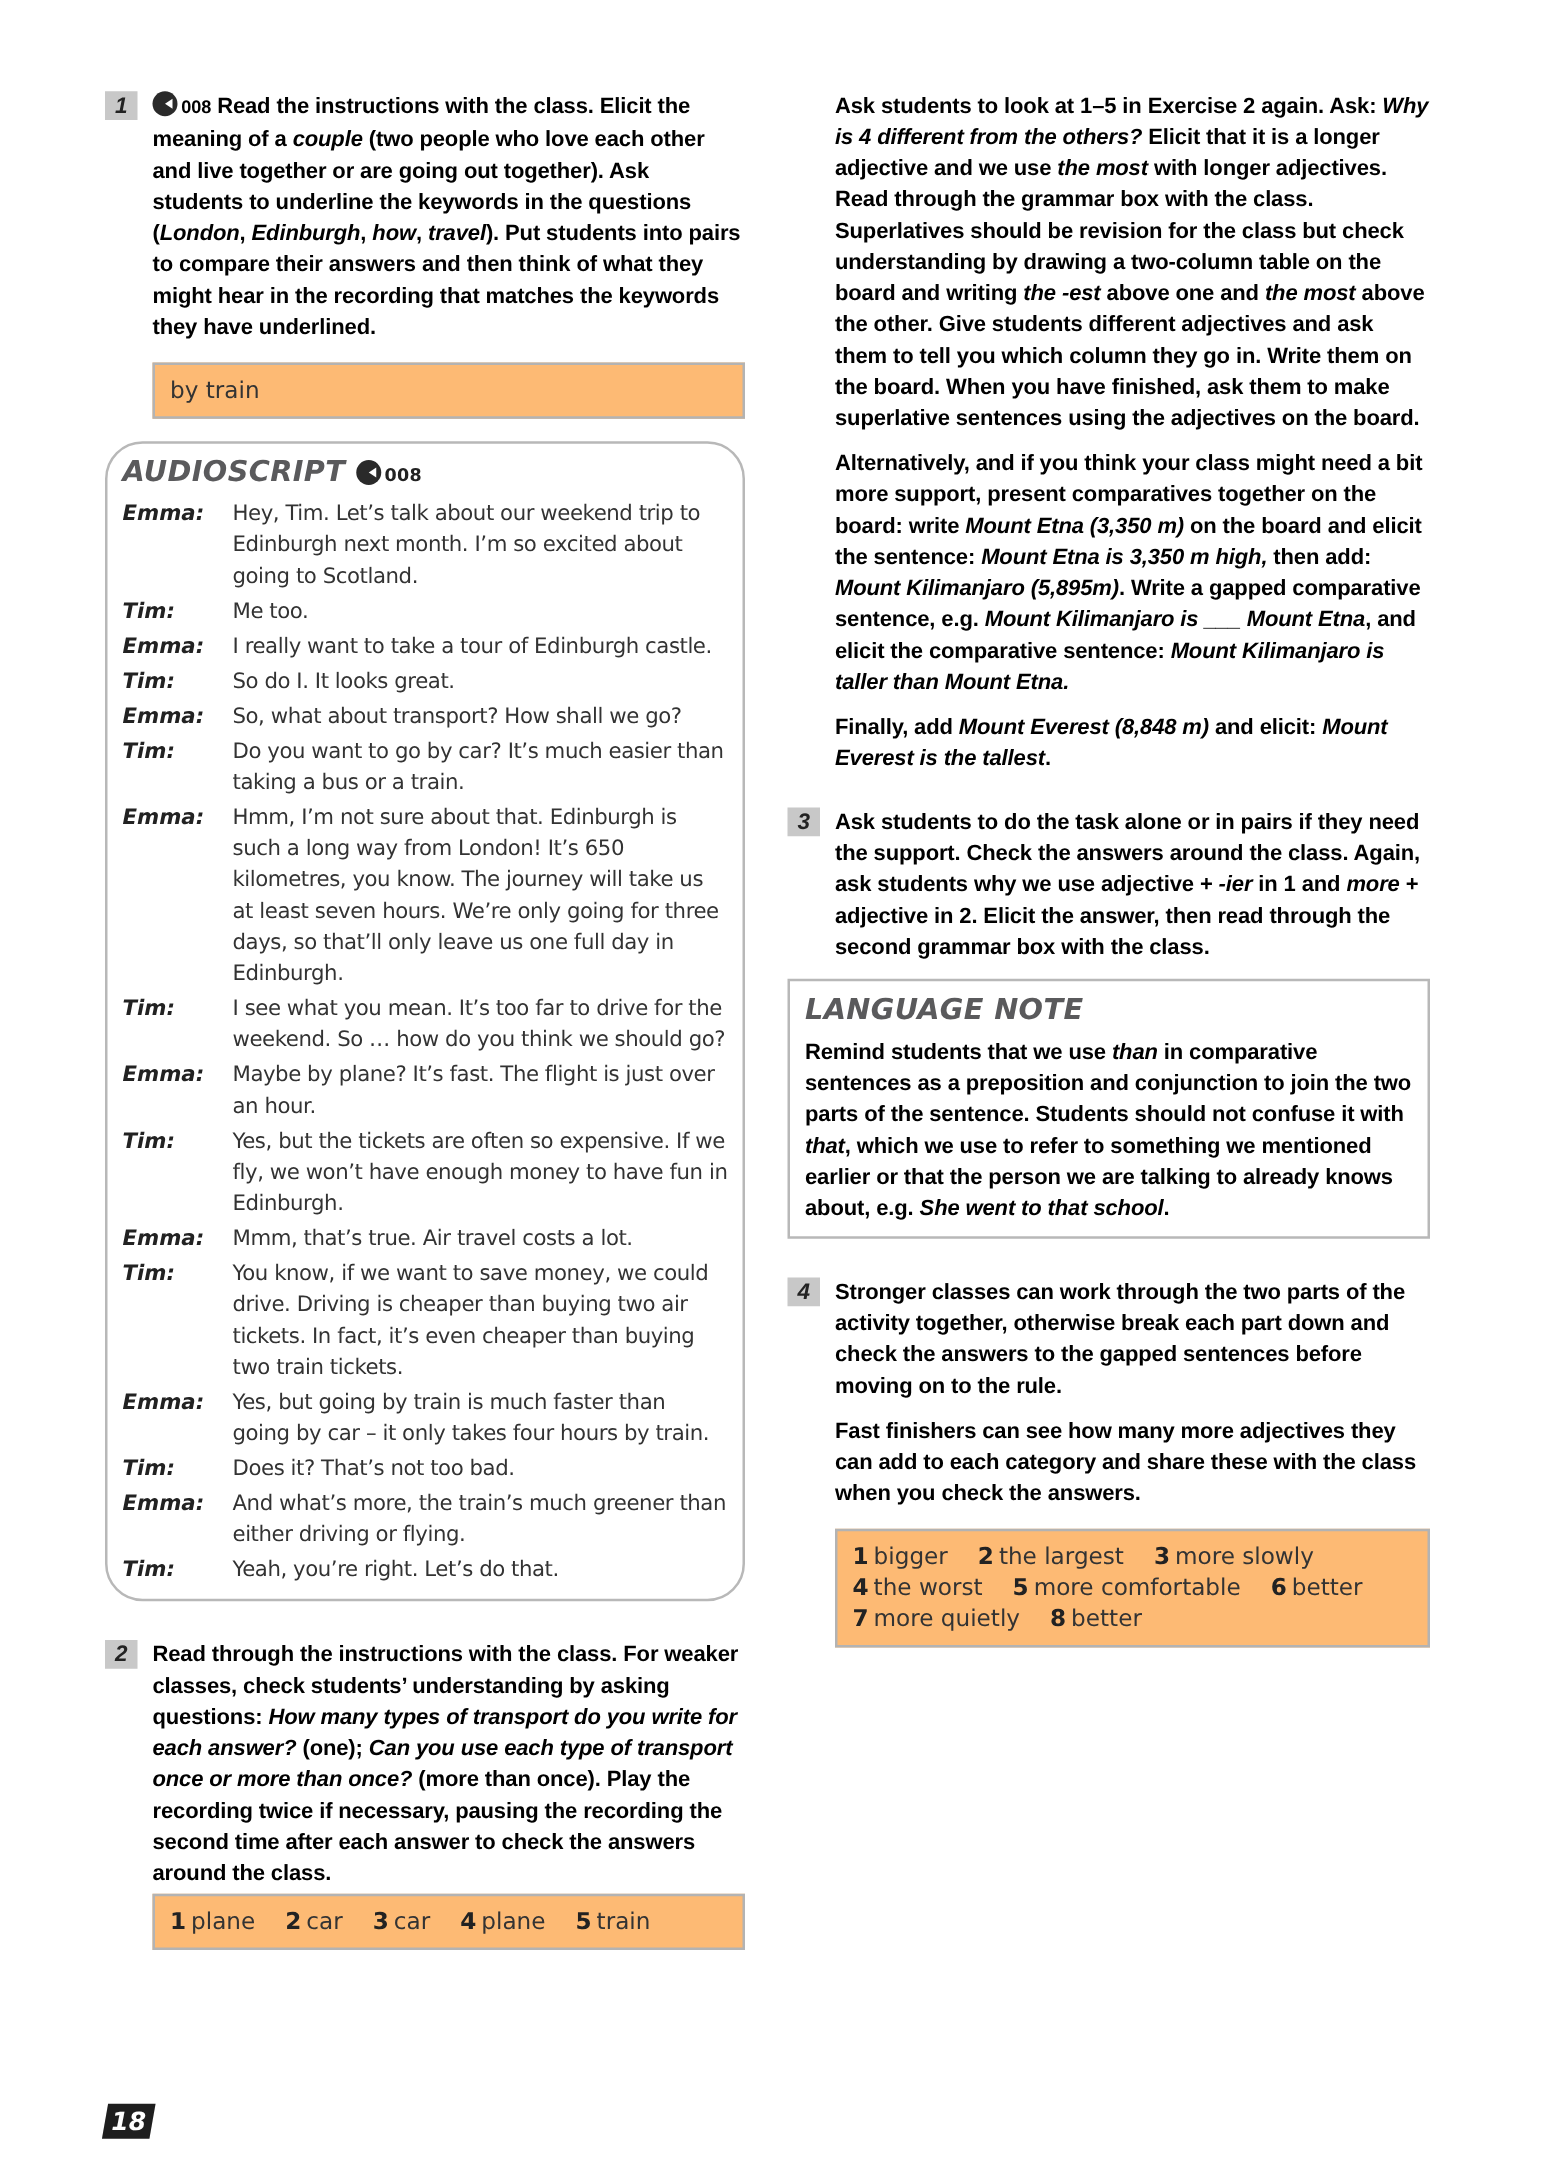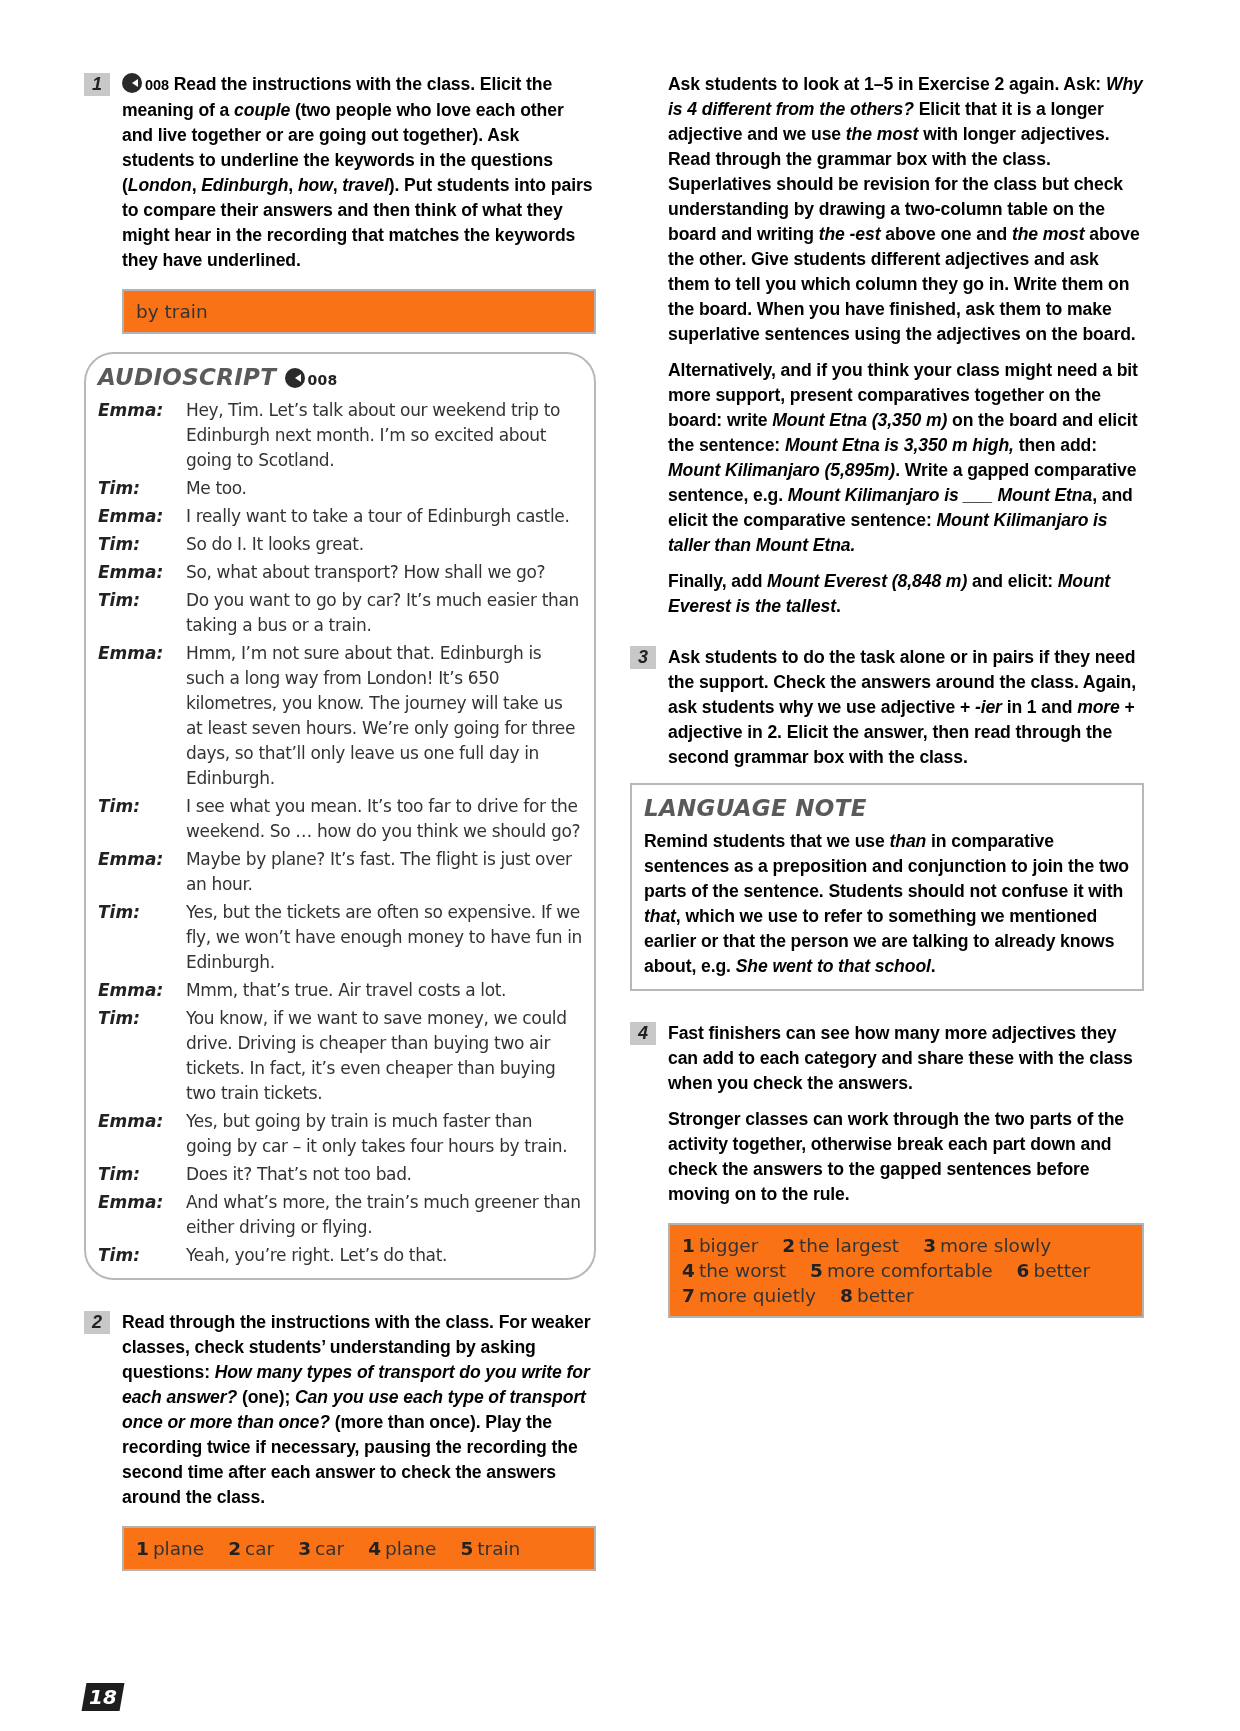--- a/index.html
+++ b/index.html
@@ -16,21 +16,21 @@
   .ex { position: relative; padding-left: 38px; }
   .badge { position: absolute; left: 0; top: 1px; width: 26px; height: 23px; background: #c8c8c8;
            font-weight: 900; font-style: italic; font-size: 18px; text-align: center; line-height: 23px; color: #222; }
   .audio-icon { display: inline-block; width: 20px; height: 20px; border-radius: 50%; background: #2a2a2a;
                 vertical-align: -3px; margin-right: 3px; position: relative; }
   .audio-icon::after { content: ""; position: absolute; left: 4px; top: 6px; width: 0; height: 0;
                 border-left: 6px solid transparent; border-right: 6px solid #fff; border-top: 4px solid transparent;
                 border-bottom: 4px solid transparent; }
   .track { font-size: 14.5px; font-weight: bold; }
 
-  .answer { background: #f97316; border: 2px solid #b3b3b3; padding: 8px 12px; font-size: 18.5px;
+  .answer { background: #fdba74; border: 2px solid #b3b3b3; padding: 8px 12px; font-size: 18.5px;
             color: #333; font-family: "DejaVu Sans", sans-serif; font-weight: normal; line-height: 25px; }
   .answer b { font-weight: bold; color: #222; margin-right: 4px; }
   .answer .item { margin-right: 24px; white-space: nowrap; }
 
   .box { border: 2px solid #b8b8b8; padding: 10px 12px 10px 12px; }
   .box-title { font-family: "DejaVu Sans", sans-serif; font-weight: 900; font-style: italic;
                font-size: 23px; color: #5a5a5c; letter-spacing: 0.3px; margin-bottom: 8px; }
   .box-title .track { font-style: normal; color: #222; font-size: 14px; }
 
   .line { display: flex; font-family: "DejaVu Sans", sans-serif; font-size: 17px; line-height: 25px; color: #333; }
@@ -128,21 +128,21 @@
         <div class="line">
           <div class="speaker">Tim:</div>
           <div class="utter">Yeah, you’re right. Let’s do that.</div>
         </div>
       </div>
   </div>
 
   <div class="ex" style="margin-top:30px;">
     <div class="badge">2</div>
     <p class="para">Read through the instructions with the class. For weaker classes, check students’ understanding by asking questions: <i>How many types of transport do you write for each answer?</i> (one); <i>Can you use each type of transport once or more than once?</i> (more than once). Play the recording twice if necessary, pausing the recording the second time after each answer to check the answers around the class.</p>
-    <div class="answer" style="margin-top:16px;" id="ans2"><span class="item"><b>1</b><span>plane</span></span><span class="item"><b>2</b><span>car</span></span><span class="item"><b>3</b><span>car</span></span><span class="item"><b>4</b><span>plane</span></span><span class="item"><b>5</b><span>train</span></span></div>
+    <div class="answer" style="margin-top:4px;" id="ans2"><span class="item"><b>1</b><span>plane</span></span><span class="item"><b>2</b><span>car</span></span><span class="item"><b>3</b><span>car</span></span><span class="item"><b>4</b><span>plane</span></span><span class="item"><b>5</b><span>train</span></span></div>
   </div>
 </div>
 
 <div id="right" class="col">
   <div style="padding-left:38px;" id="intro-paras">
       <p class="para">Ask students to look at 1–5 in Exercise 2 again. Ask: <i>Why is 4 different from the others?</i> Elicit that it is a longer adjective and we use <i>the most</i> with longer adjectives. Read through the grammar box with the class. Superlatives should be revision for the class but check understanding by drawing a two-column table on the board and writing <i>the -est</i> above one and <i>the most</i> above the other. Give students different adjectives and ask them to tell you which column they go in. Write them on the board. When you have finished, ask them to make superlative sentences using the adjectives on the board.</p>
       <p class="para">Alternatively, and if you think your class might need a bit more support, present comparatives together on the board: write <i>Mount Etna (3,350 m)</i> on the board and elicit the sentence: <i>Mount Etna is 3,350 m high,</i> then add: <i>Mount Kilimanjaro (5,895m)</i>. Write a gapped comparative sentence, e.g. <i>Mount Kilimanjaro is ___ Mount Etna</i>, and elicit the comparative sentence: <i>Mount Kilimanjaro is taller than Mount Etna.</i></p>
       <p class="para">Finally, add <i>Mount Everest (8,848 m)</i> and elicit: <i>Mount Everest is the tallest</i>.</p>
     </div>
 
@@ -153,22 +153,22 @@
 
   <div class="box" style="margin-top:13px;">
     <div class="box-title">LANGUAGE NOTE</div>
     <p class="para">Remind students that we use <i>than</i> in comparative sentences as a preposition and conjunction to join the two parts of the sentence. Students should not confuse it with <i>that</i>, which we use to refer to something we mentioned earlier or that the person we are talking to already knows about, e.g. <i>She went to that school</i>.</p>
   </div>
 
 
   <div class="ex" style="margin-top:30px;">
     <div class="badge">4</div>
     <div id="ex4-paras">
+        <p class="para">Stronger classes can work through the two parts of the activity together, otherwise break each part down and check the answers to the gapped sentences before moving on to the rule.</p>
         <p class="para">Fast finishers can see how many more adjectives they can add to each category and share these with the class when you check the answers.</p>
-        <p class="para">Stronger classes can work through the two parts of the activity together, otherwise break each part down and check the answers to the gapped sentences before moving on to the rule.</p>
       </div>
     <div class="answer" style="margin-top:16px;" id="ans4">
         <div><span class="item"><b>1</b><span>bigger</span></span><span class="item"><b>2</b><span>the largest</span></span><span class="item"><b>3</b><span>more slowly</span></span></div>
         <div><span class="item"><b>4</b><span>the worst</span></span><span class="item"><b>5</b><span>more comfortable</span></span><span class="item"><b>6</b><span>better</span></span></div>
         <div><span class="item"><b>7</b><span>more quietly</span></span><span class="item"><b>8</b><span>better</span></span></div>
       </div>
   </div>
 </div>
 
 <div id="pagenum"><span>18</span></div>

